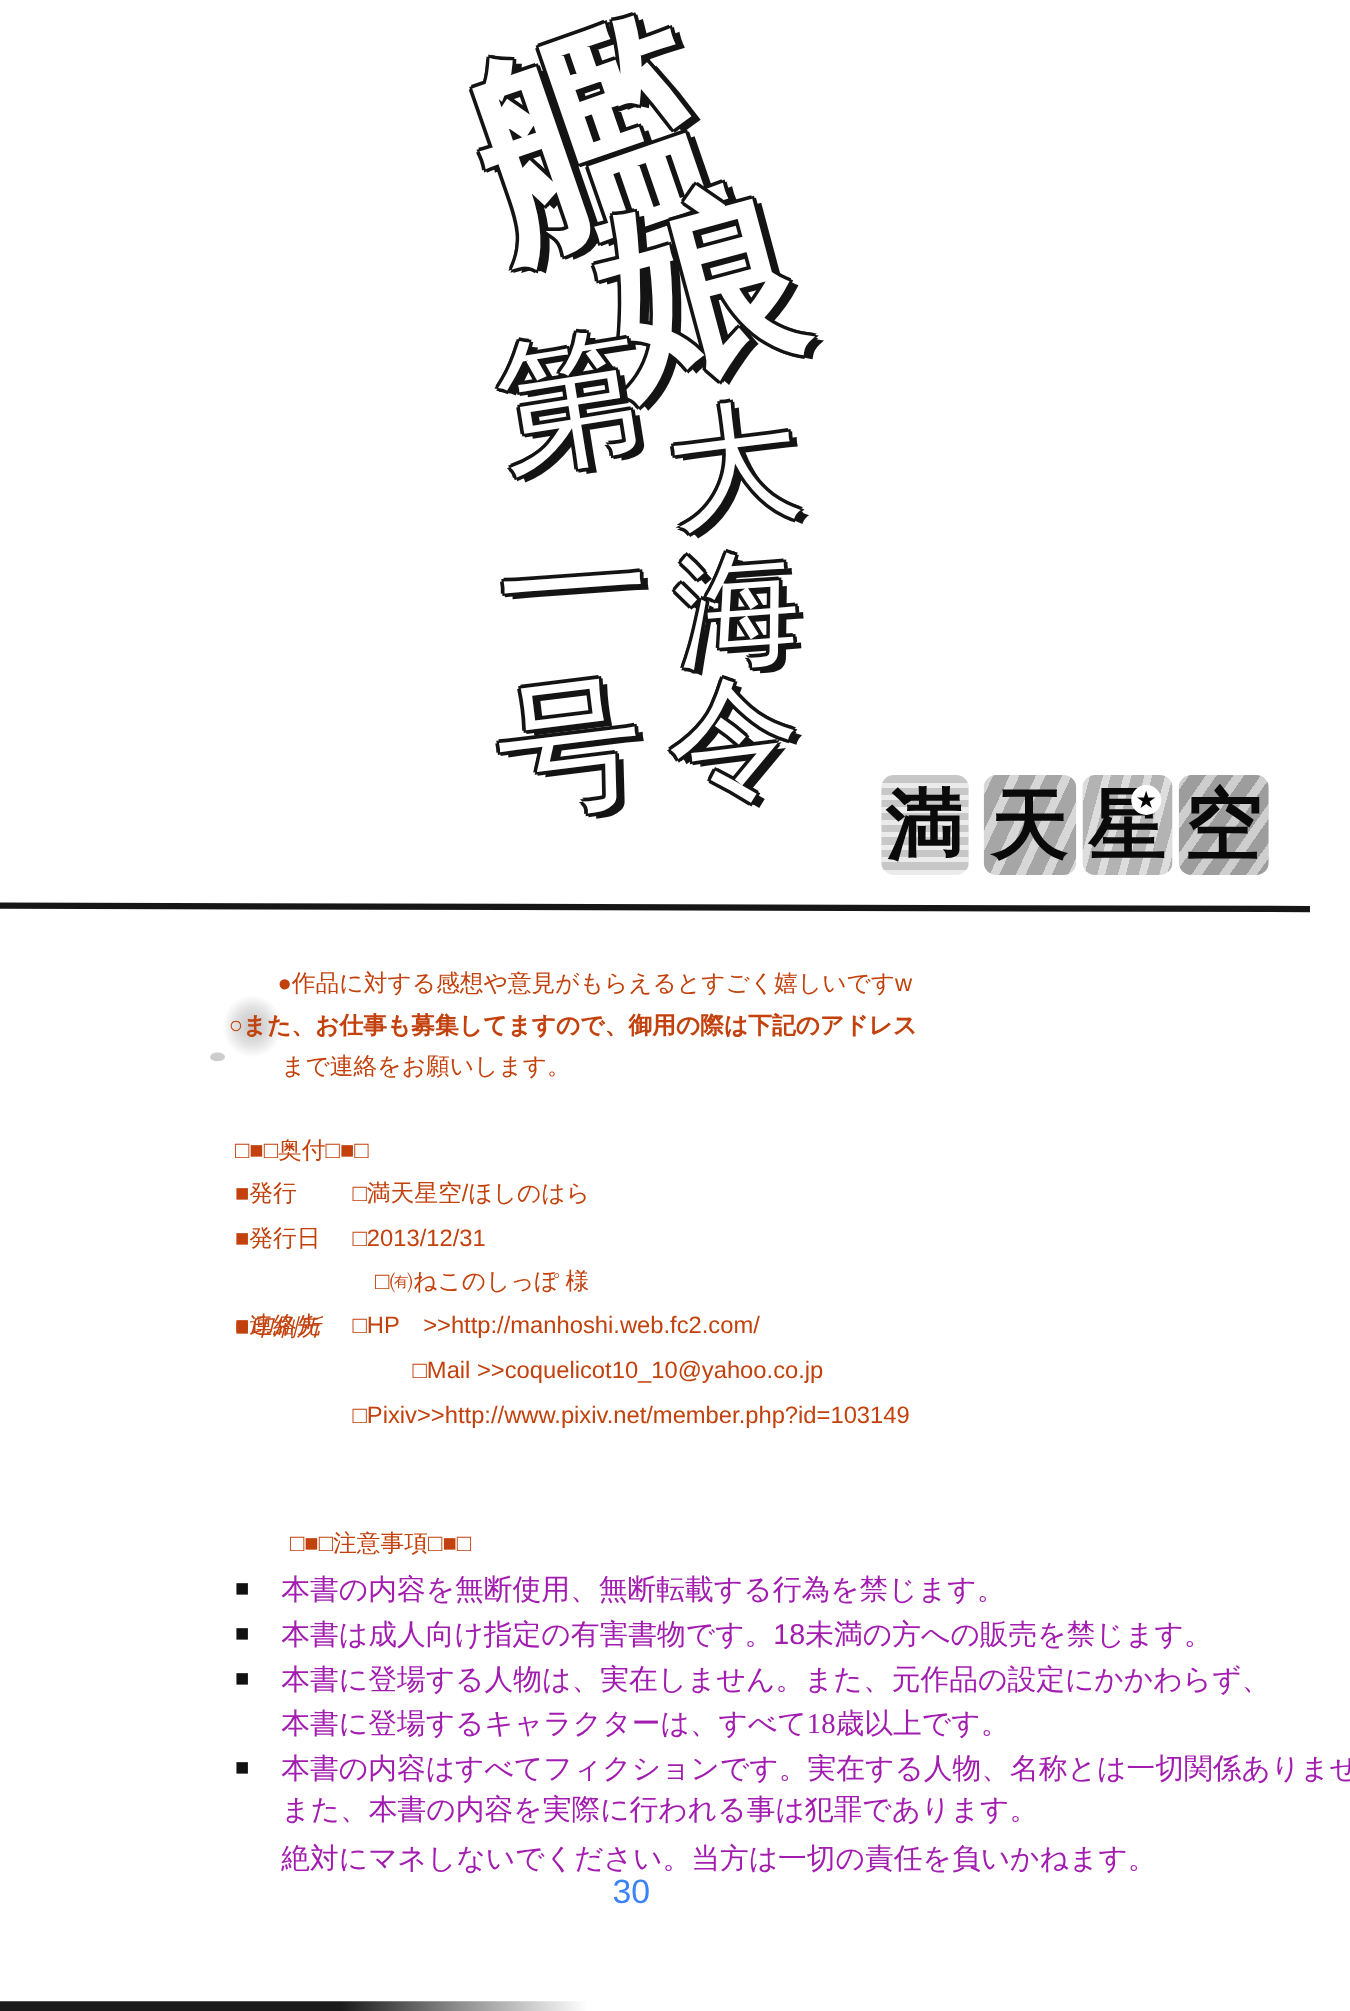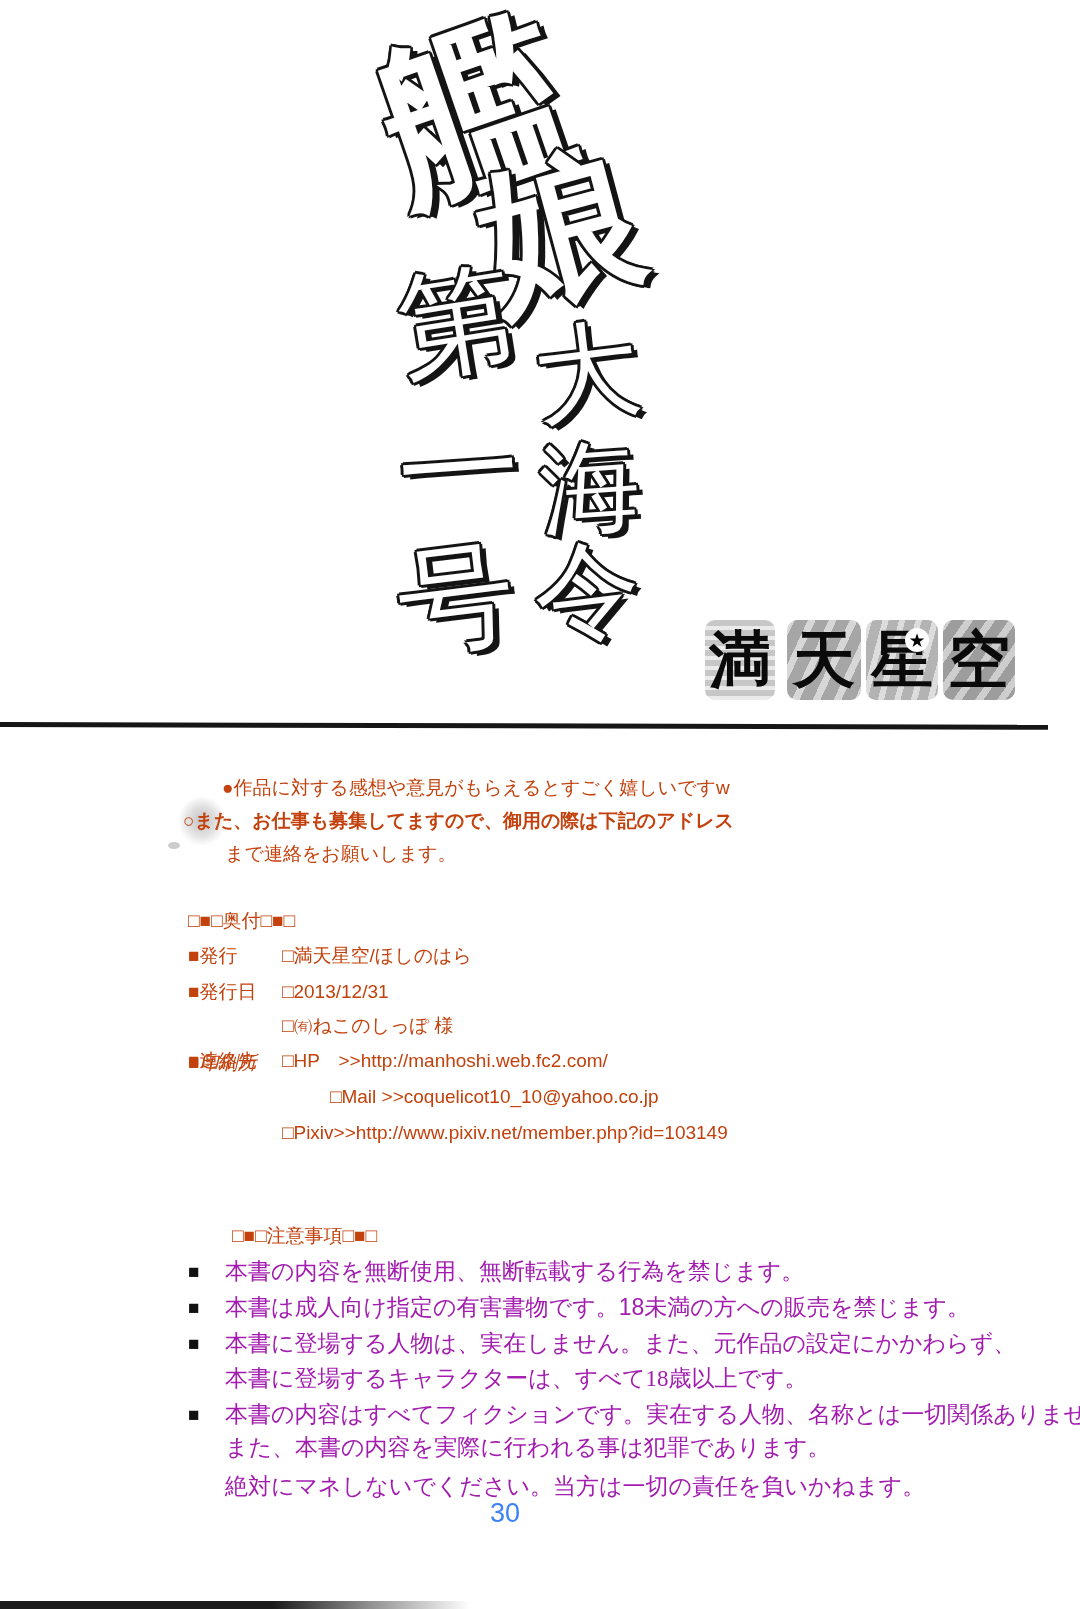--- a/index.html
+++ b/index.html
@@ -92,21 +92,21 @@
   <div>
     <div class="line c-label" style="top:906px;">□■□奥付□■□</div>
 
     <div class="line c-label" style="top:941px;">■発行</div>
     <div class="line c-value" style="top:941px;">□満天星空/ほしのはら</div>
 
     <div class="line c-label" style="top:977px;">■発行日</div>
     <div class="line c-value" style="top:977px;">□2013/12/31</div>
 
     <div class="line c-label" style="top:1048px;font-style:italic;">■印刷所</div>
-    <div class="line c-value" style="top:1011px;">□㈲ねこのしっぽ 様</div>
+    <div class="line c-value" style="top:1011px;margin-left:18px;">□㈲ねこのしっぽ 様</div>
 
     <div class="line c-label" style="top:1046px;">■連絡先</div>
     <div class="line c-value" style="top:1046px;">□HP　&gt;&gt;http://manhoshi.web.fc2.com/</div>
 
     <div class="line c-value" style="top:1082px;padding-left:48px;">□Mail &gt;&gt;coquelicot10_10@yahoo.co.jp</div>
     <div class="line c-value" style="top:1118px;">□Pixiv&gt;&gt;http://www.pixiv.net/member.php?id=103149</div>
   </div>
 
   <div>
     <div class="line c-label" style="top:1221px;padding-left:44px;">□■□注意事項□■□</div>

